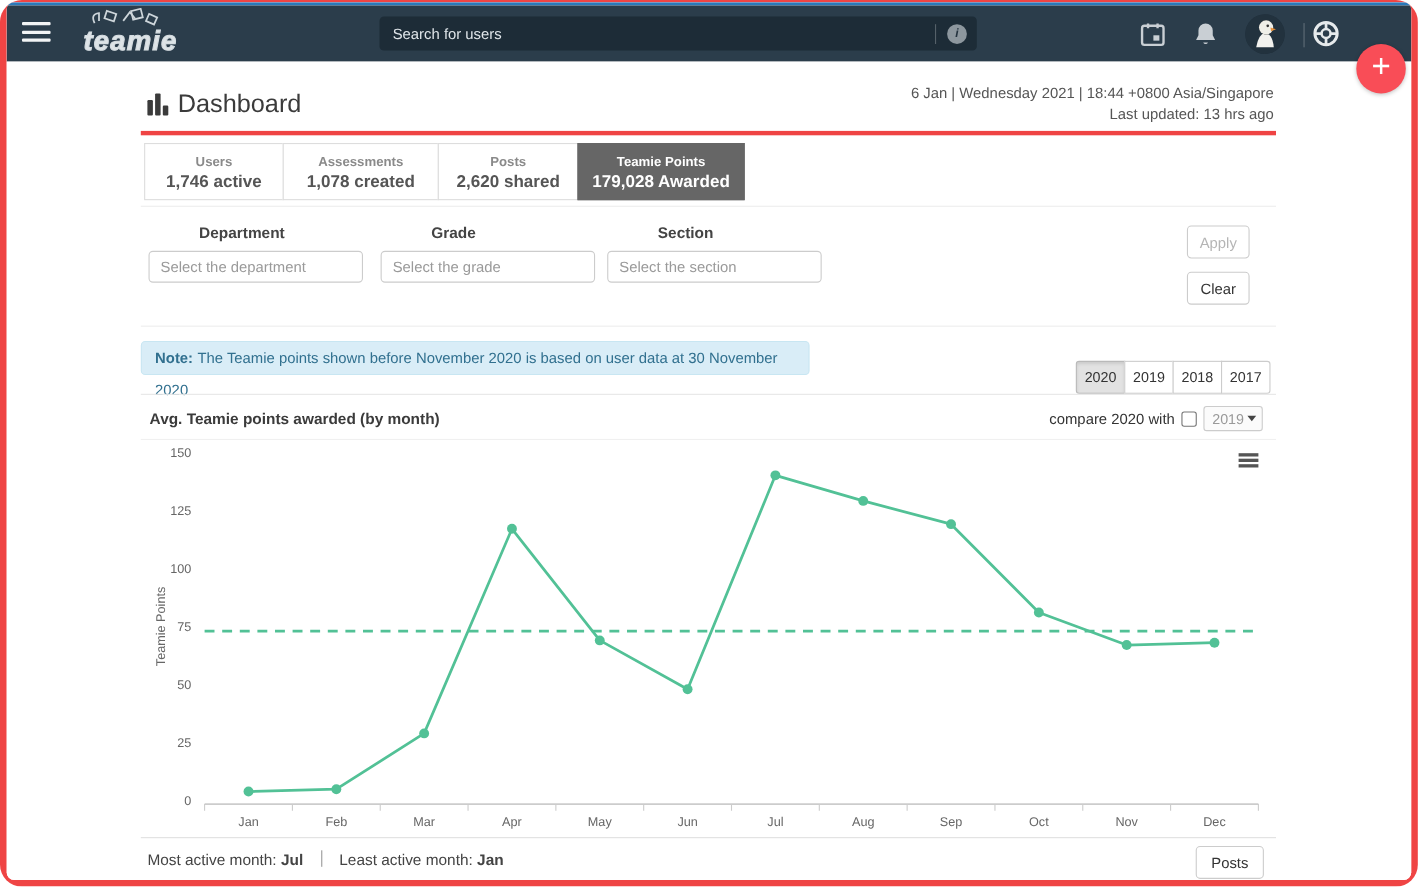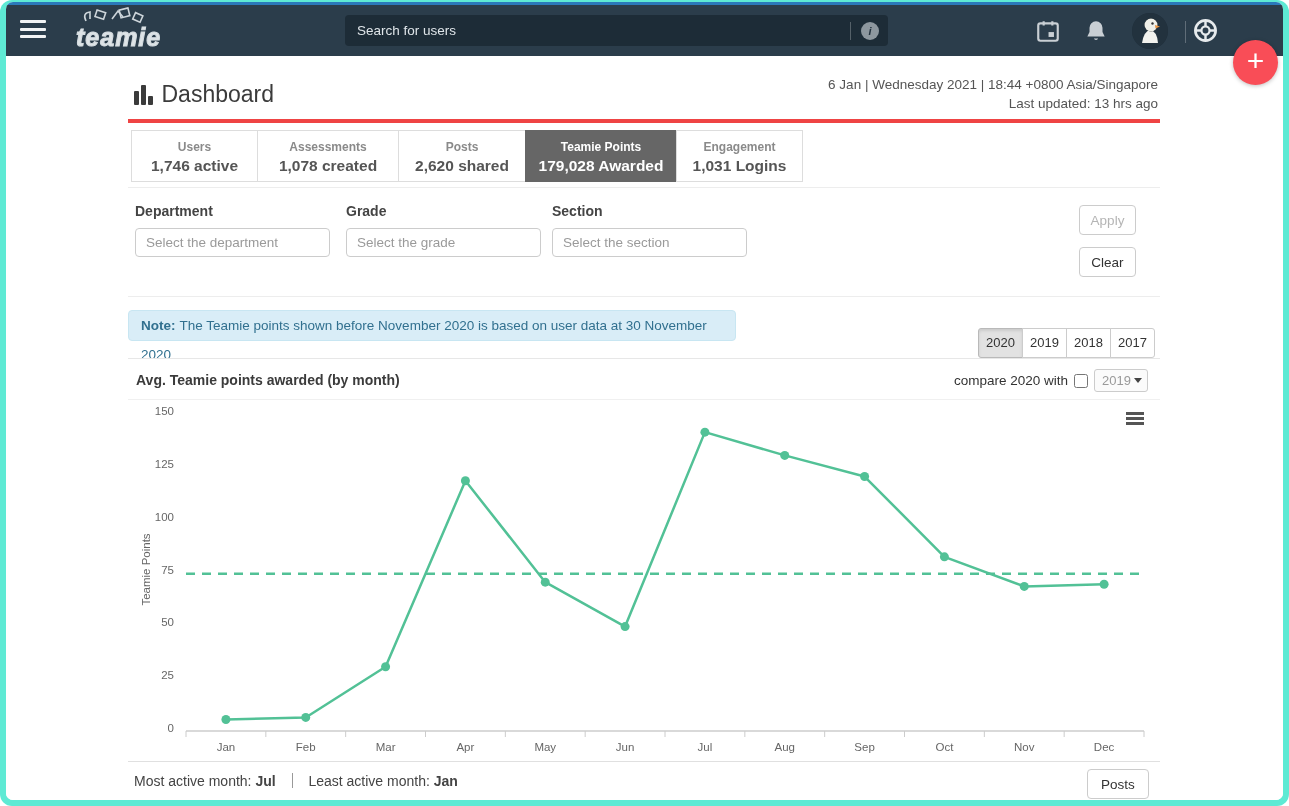--- a/index.html
+++ b/index.html
@@ -1,17 +1,17 @@
 <!DOCTYPE html>
 <html><head>
 <meta charset="utf-8">
 <style>
   * { box-sizing: border-box; }
   body { margin:0; padding:0; background:#ffffff; font-family:"Liberation Sans", sans-serif; }
-  .frame { position:relative; width:1289px; height:806px; background:#5eead4; border-radius:12px; }
+  .frame { position:relative; width:1289px; height:806px; background:#ef4444; border-radius:20px; }
   .viewport { position:absolute; left:6px; top:2px; width:1277px; height:798px; border-radius:7px; overflow:hidden; background:#fff; }
 
   
   .bluebar { height:3px; background:#2a79ba; }
   .navbar { position:relative; height:51px; background:#2b3d4b; }
   .hamburger { position:absolute; left:14px; top:15px; width:26px; height:20px; cursor:pointer; }
   .hamburger span { display:block; height:3px; background:#f2f4f5; margin-bottom:4.5px; border-radius:1px; }
   .logo { position:absolute; left:62px; top:2px; width:100px; height:48px; cursor:pointer; }
   .logo .logo-text { position:absolute; left:8px; top:16px; color:#e8edf0; font-size:25px; font-weight:bold; letter-spacing:1px; -webkit-text-stroke:1px #dfe6ea; font-style:italic; opacity:.95; }
   .search-wrap { position:absolute; left:339px; top:10px; width:543px; height:31px; background:#1d2c37; border-radius:4px; display:flex; align-items:center; }
@@ -38,21 +38,21 @@
 
   .tabs-row { position:absolute; left:4px; top:74px; display:flex; }
   .stat-tab { border:1px solid #ddd; margin-left:-1px; background:#fff; height:52px; text-align:center; padding-top:9px; cursor:pointer; }
   .stat-tab .stat-label { font-size:12px; font-weight:bold; color:#8a8a8a; }
   .stat-tab .stat-value { font-size:15.5px; font-weight:bold; color:#555; margin-top:3px; }
   .stat-tab.active { background:#666; border-color:#666; }
   .stat-tab.active .stat-label, .stat-tab.active .stat-value { color:#fff; }
 
   .filter-panel { position:absolute; left:0; top:131px; width:1032px; height:110px; border-top:1px solid #ededed; border-bottom:1px solid #ededed; }
   .filter-field { position:absolute; top:15px; }
-  .filter-field label { display:block; font-size:14px; font-weight:bold; color:#444; margin-bottom:9px; }
+  .filter-field label { display:block; font-size:14px; font-weight:bold; color:#444; margin-bottom:9px;margin-left:46px; }
   .filter-field input { width:195px; height:29px; border:1px solid #ccc; border-radius:4px; padding:0 10px; font-size:13.5px; color:#444; font-family:"Liberation Sans", sans-serif; outline:none; }
   .filter-field input::placeholder { color:#9a9a9a; opacity:1; }
   .btn { border:1px solid #ccc; border-radius:4px; background:#fff; font-size:13.5px; font-family:"Liberation Sans", sans-serif; cursor:pointer; color:#333; }
   .apply-btn { position:absolute; right:24px; top:17px; width:57px; height:30px; color:#b5b5b5; }
   .clear-btn { position:absolute; right:24px; top:59px; width:57px; height:30px; }
 
   .note-row { position:absolute; left:0; top:254px; width:1032px; height:32px; }
   .note-banner { position:absolute; left:0; top:0; width:608px; height:31px; background:#d9edf7; border:1px solid #c8e6f2; border-radius:4px; font-size:13.5px; color:#31708f; line-height:29px; padding:0 12px; }
   .note-banner b { margin-right:4px; }
   .year-group { position:absolute; right:5px; top:0; display:flex; }
@@ -185,24 +185,20 @@
             <div class="stat-label">Assessments</div>
             <div class="stat-value">1,078 created</div>
           </div>
           <div class="stat-tab" style="width:128px;">
             <div class="stat-label">Posts</div>
             <div class="stat-value">2,620 shared</div>
           </div>
           <div class="stat-tab active" style="width:152px;">
             <div class="stat-label">Teamie Points</div>
             <div class="stat-value">179,028 Awarded</div>
-          </div>
-          <div class="stat-tab" style="width:127px;">
-            <div class="stat-label">Engagement</div>
-            <div class="stat-value">1,031 Logins</div>
           </div>
         </div>
 
         <div class="filter-panel">
           <div class="filter-field" style="left:7px;">
             <label>Department</label>
             <input type="text" placeholder="Select the department" style="">
           </div>
           <div class="filter-field" style="left:218px;">
             <label>Grade</label>

